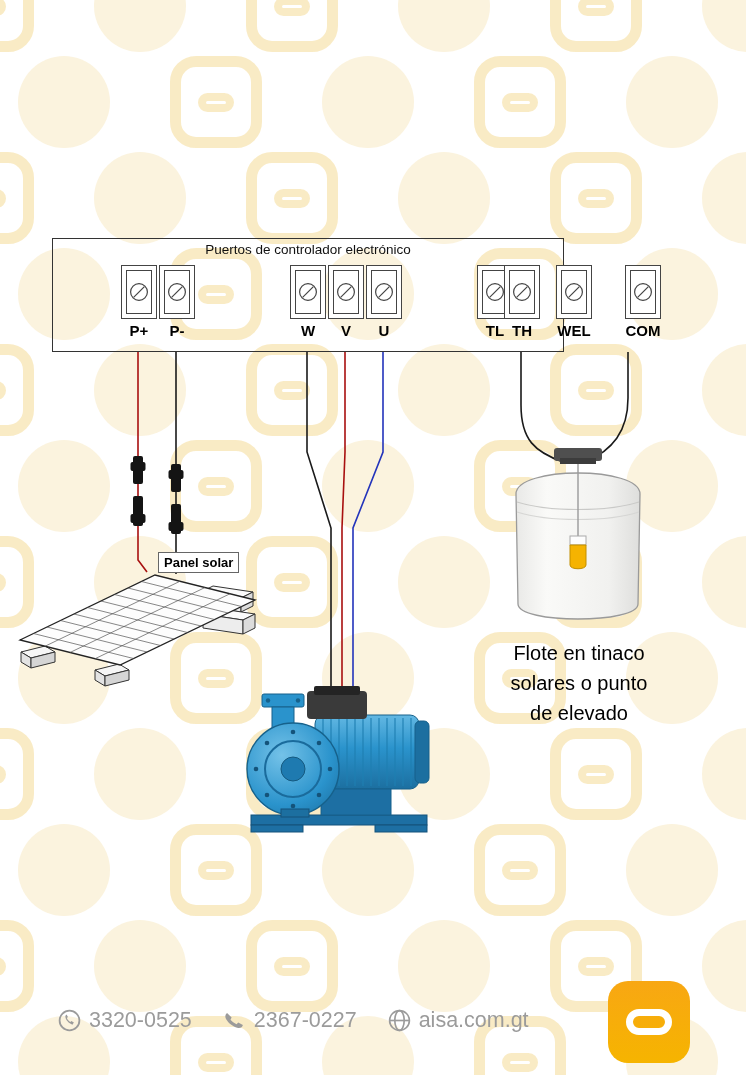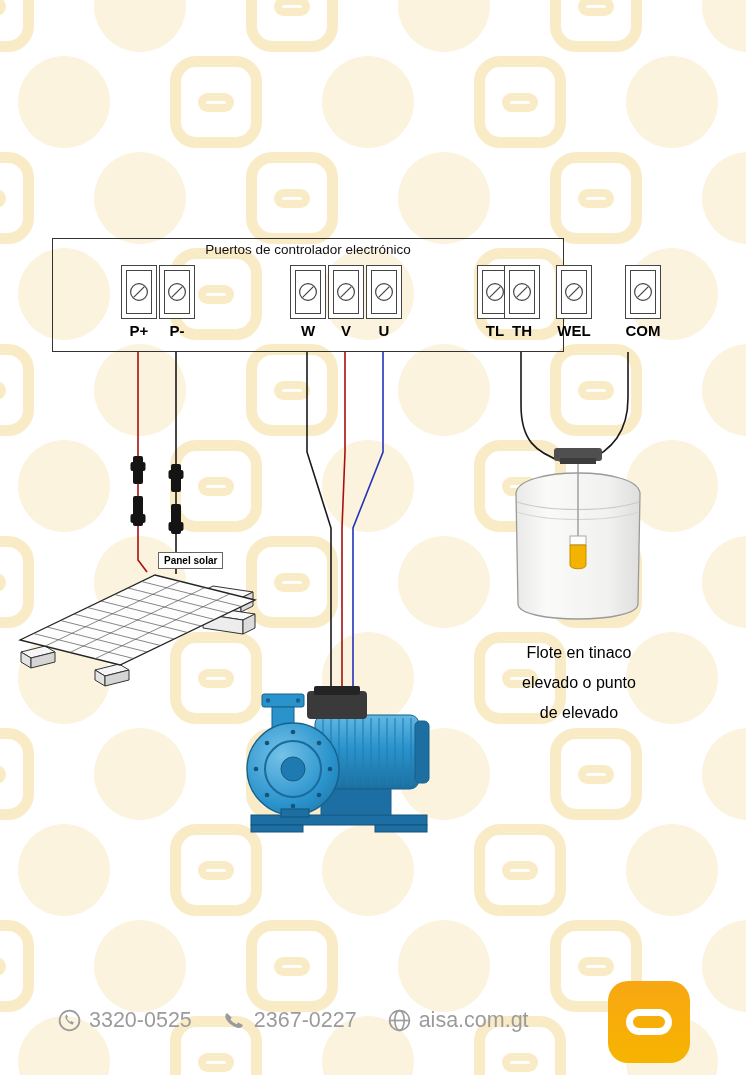--- a/index.html
+++ b/index.html
@@ -19,23 +19,23 @@
   .controller-title { position:absolute; top:3px; left:0; width:100%; text-align:center; font-size:13.5px; color:#111; }
 
   .terminal { position:absolute; top:26px; width:36px; }
   .t-outer { width:36px; height:54px; border:1.3px solid #444; background:#fff; display:flex; align-items:flex-start; justify-content:center; }
   .t-inner { margin-top:4px; width:26px; height:44px; border:1.2px solid #444; display:flex; align-items:center; justify-content:center; background:#fff; }
   .t-label { position:absolute; top:57px; left:-7px; width:50px; text-align:center; font-weight:bold; font-size:15px; }
 
   #wires { position:absolute; left:0; top:0; width:746px; height:1075px; pointer-events:none; }
 
   .illus { position:absolute; }
-  .panel-tag { position:absolute; left:158px; top:552px; padding:2px 5px; border:1px solid #666; background:#fff; font-size:10px; font-weight:bold; }
-
-  .caption { position:absolute; text-align:center; font-size:16px; line-height:30px; color:#000; }
+  .panel-tag { position:absolute; left:158px; top:552px; padding:2px 5px; border:1px solid #666; background:#fff; font-size:13px; font-weight:bold; }
+
+  .caption { position:absolute; text-align:center; font-size:20px; line-height:30px; color:#000; }
   .cap-solar { left:15px; top:676px; width:190px; }
   .cap-pump  { left:228px; top:838px; width:215px; }
   .cap-tank  { left:493px; top:638px; width:172px; }
 
   .footer { position:absolute; left:57px; top:1008px; display:flex; align-items:center; gap:30px; color:#9b9b9b; font-size:21.5px; }
   .f-item { display:flex; align-items:center; gap:7px; }
   .f-icon { width:25px; height:25px; }
 
   .brand-logo { position:absolute; left:608px; top:981px; width:82px; height:82px; border-radius:20px;
     background:linear-gradient(180deg,#f8a713,#f6b400); display:flex; align-items:center; justify-content:center; }
@@ -417,21 +417,21 @@
       <line x1="70" y1="18" x2="70" y2="92" stroke="#9a9a9a" stroke-width="1.4"></line>
       <g>
         <rect x="62" y="90" width="16" height="9" fill="#fdfdfd" stroke="#aaaaaa"></rect>
         <path d="M62 99 h16 v20 c0 5 -16 5 -16 0 Z" fill="#f5b301" stroke="#c18e00"></path>
       </g>
     </svg>
   </div>
 
   <div class="caption cap-tank">
     <div>Flote en tinaco</div>
-    <div>elevado o punto</div>
+    <div>solares o punto</div>
     <div>de elevado</div>
   </div>
 
   <div class="footer">
     <div class="f-item">
       <svg class="f-icon" viewBox="0 0 24 24" fill="none" stroke="#9b9b9b" stroke-width="1.7">
         <circle cx="12" cy="12" r="9.5"></circle>
         <path d="M8.2 7.2 c-1 3 2.8 7.8 6.6 8.8 l1.4-2 -2.4-1.5 -1 1 c-1.4-0.9 -2.8-2.4 -3.3-3.9 l1-1 -1.3-2.4 z" fill="#9b9b9b" stroke="none"></path>
       </svg>
       <span>3320-0525</span>

